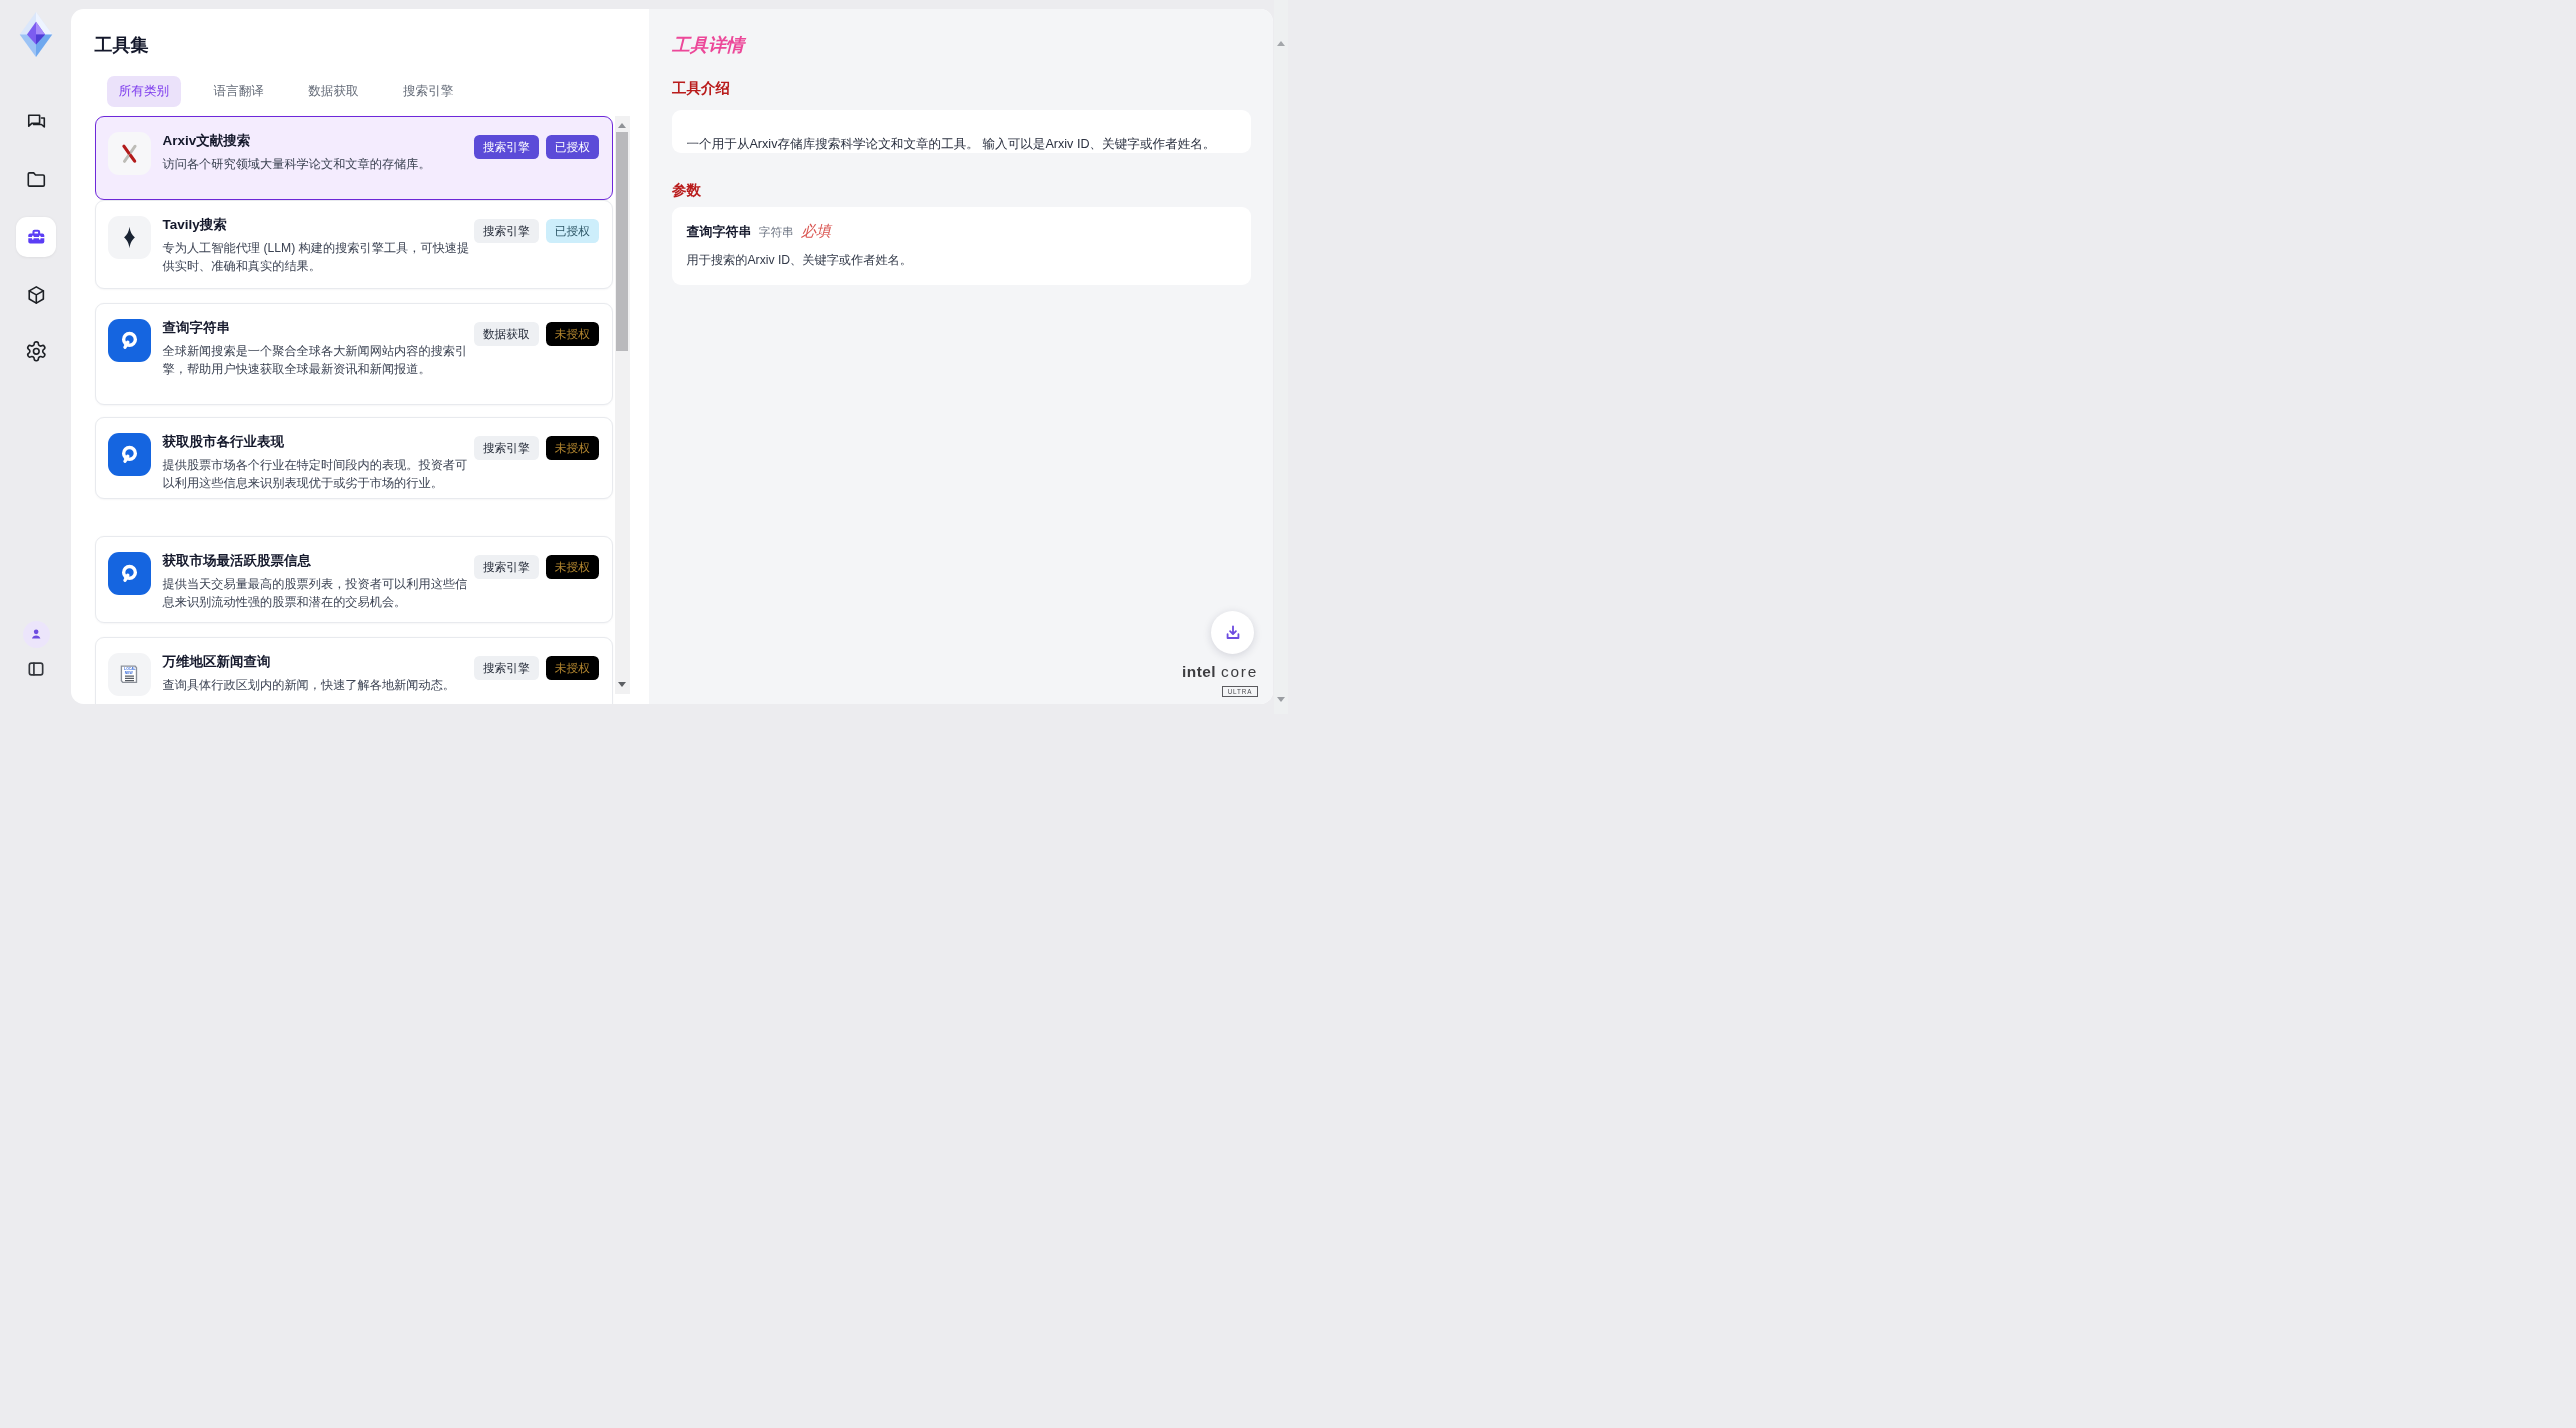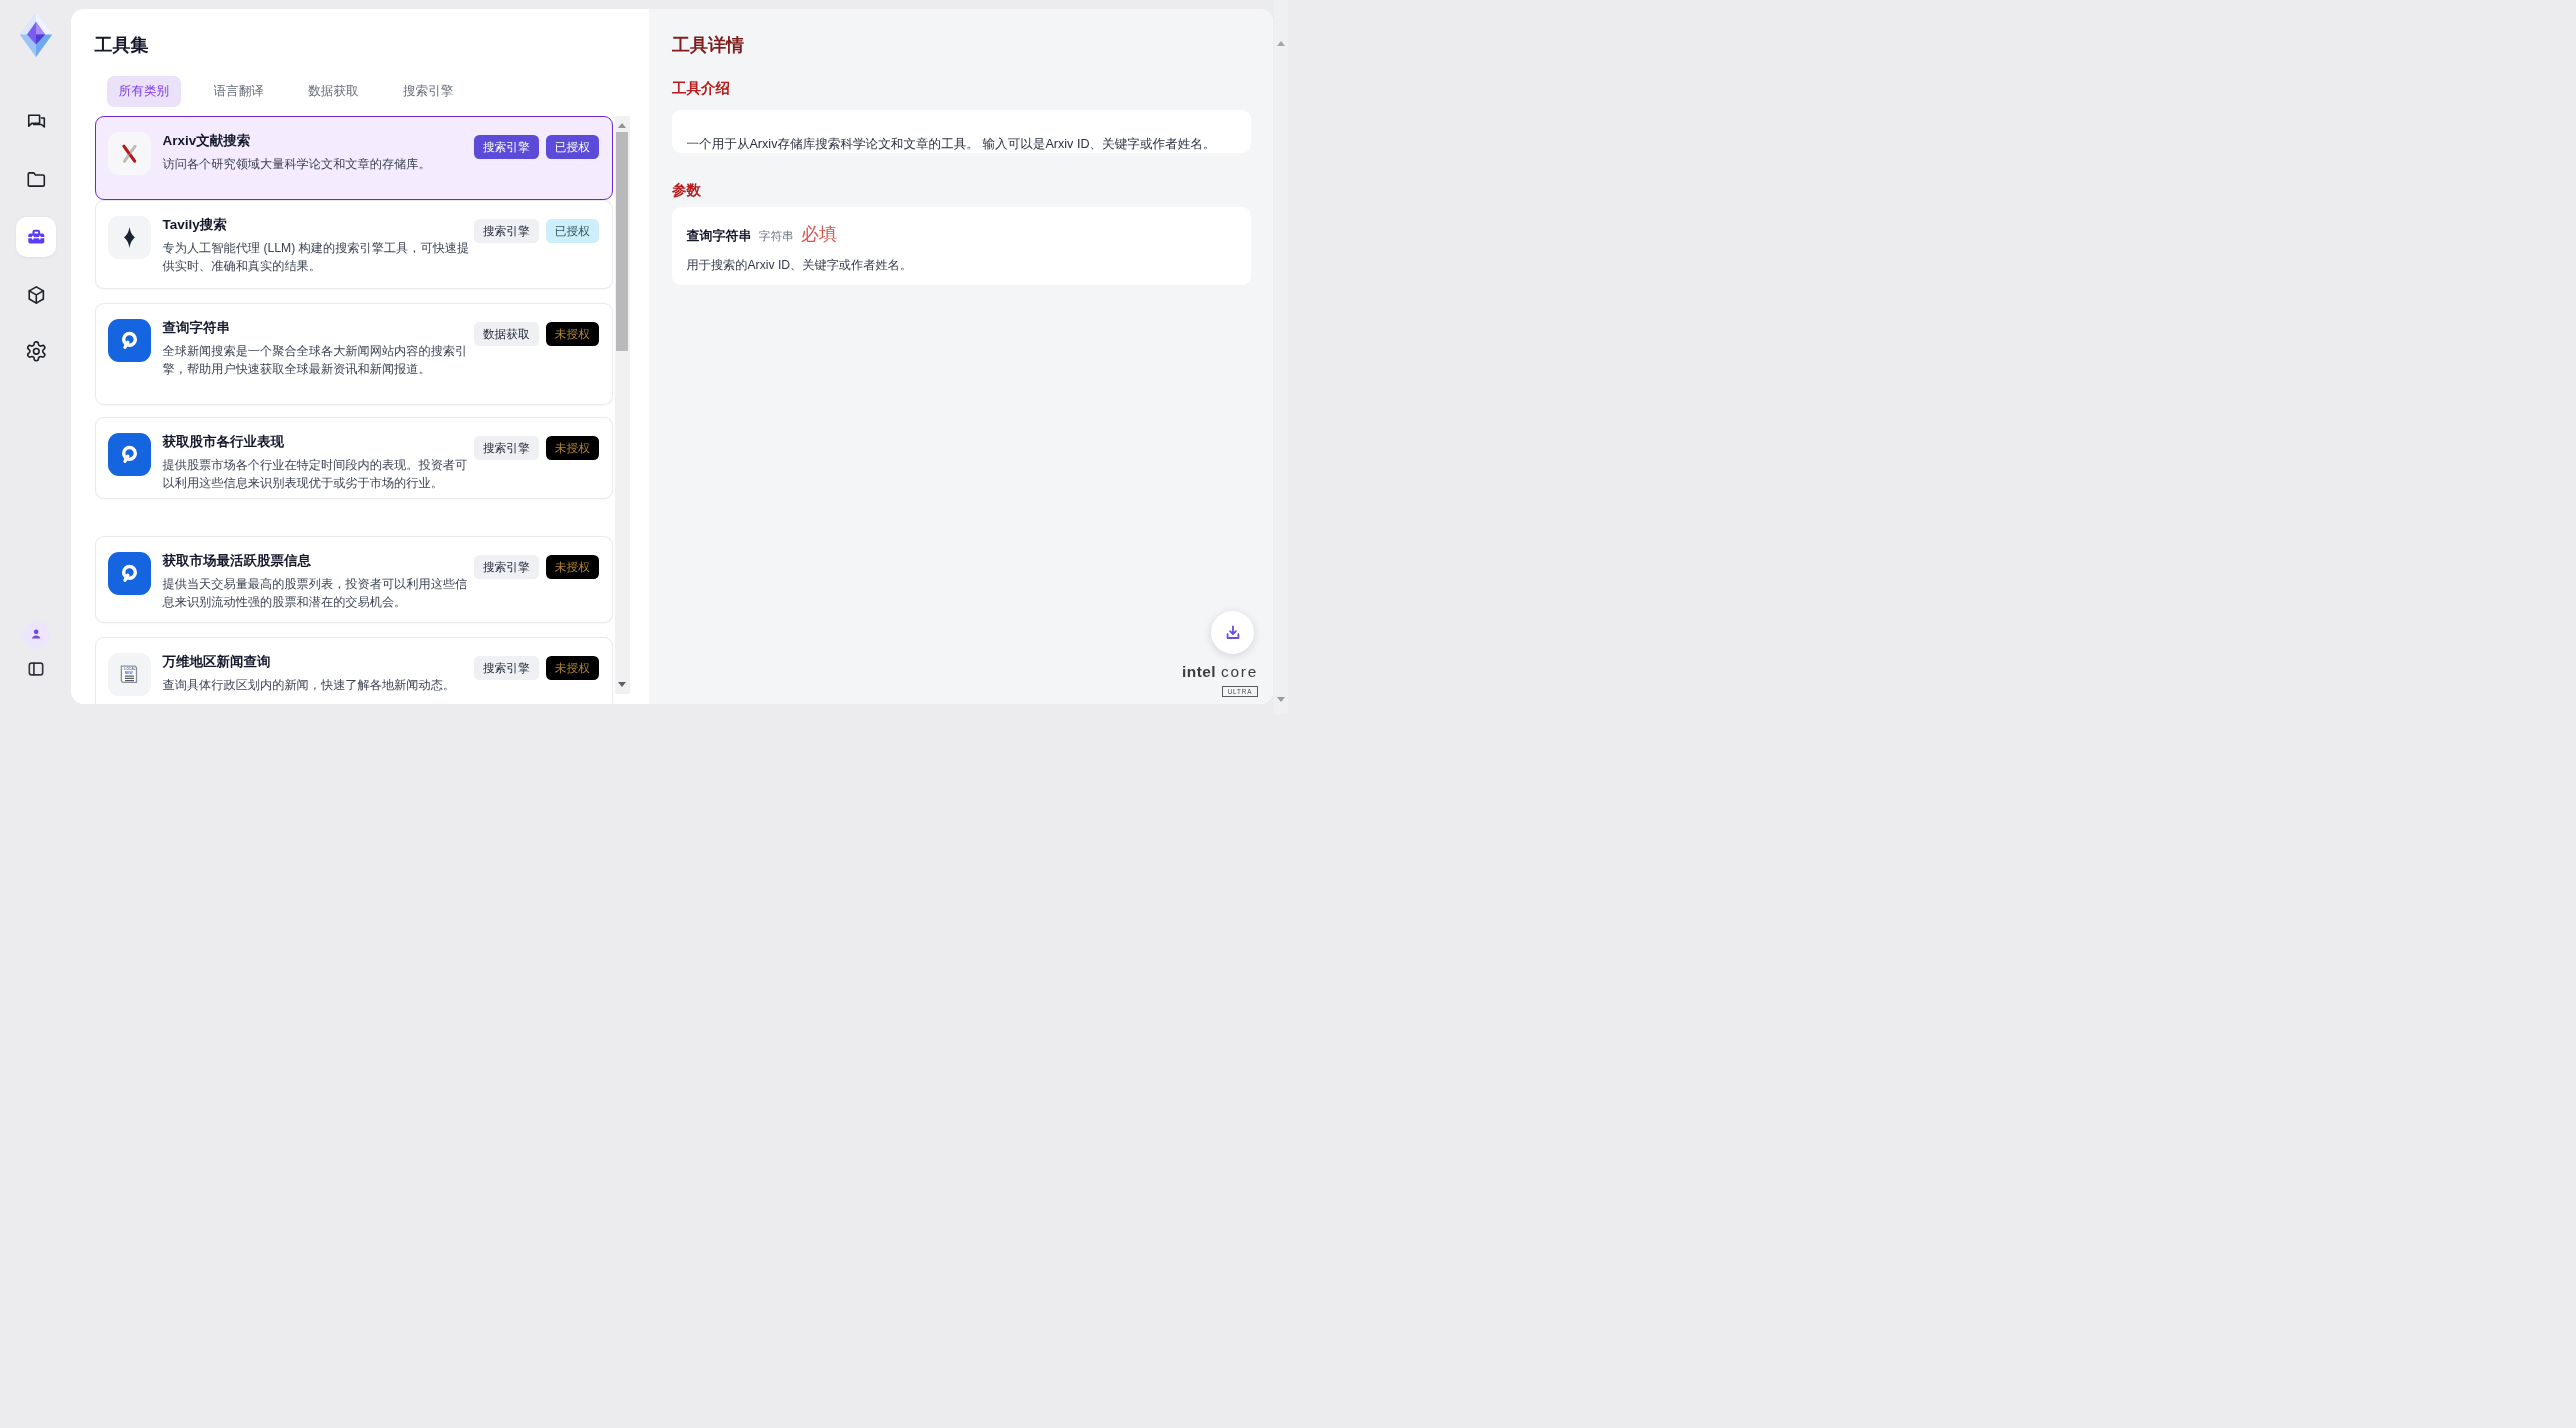--- a/index.html
+++ b/index.html
@@ -59,34 +59,34 @@
   .badge.neutral { background:#eef0f3; color:#262c3a; }
   .badge.cyan { background:#cdeefb; color:#2e5767; }
   .badge.yellow { background:#000000; color:#b3862f; }
   
   .list-scrollbar { position:absolute; left:544px; top:107px; width:14.5px; height:578px; background:#f1f1f2; }
   .list-scrollbar .thumb { position:absolute; left:0.9px; top:16.3px; width:12.6px; height:219px; background:#b9b9bc; }
   .sb-arrow { position:absolute; left:0; width:14.5px; height:14.5px; display:flex; align-items:center; justify-content:center; cursor:pointer; }
   .tri-up { width:0; height:0; border-left:4.5px solid transparent; border-right:4.5px solid transparent; border-bottom:5.4px solid #8f9296; }
   .tri-down { width:0; height:0; border-left:4.5px solid transparent; border-right:4.5px solid transparent; border-top:5.4px solid #5c5f63; }
   
-  .details-title { position:absolute; left:601px; top:23.5px; font-size:18px; font-weight:bold; color:#7f1d1d; }
+  .details-title { position:absolute; left:601px; top:23.5px; font-size:18px; font-weight:bold; color:#ec4899;font-style:italic; }
   .section-heading { position:absolute; left:601px; font-size:14.5px; font-weight:bold; color:#b91c1c; }
   .intro-card {
     position:absolute; left:601px; top:101px; width:579px; height:43px; background:#fff; border-radius:9px;
     display:flex; align-items:flex-end; padding:0 14.5px; font-size:12.6px; color:#2b3140;
   }
   .param-card {
     position:absolute; left:601px; top:198px; width:579px; height:78px; background:#fff; border-radius:9px;
     padding:14.5px;
   }
   .param-line { display:flex; align-items:baseline; gap:7.2px; }
   .param-name { font-size:13px; font-weight:bold; color:#14182b; }
   .param-type { font-size:11.7px; color:#6a7280; }
-  .param-required { font-size:18px; color:#d9534f; }
+  .param-required { font-size:15px; color:#d9534f;font-style:italic; }
   .param-desc { margin-top:11px; font-size:12.2px; color:#333a49; }
   
   .fab {
     position:absolute; left:1140px; top:602px; width:43px; height:43px; border-radius:50%;
     background:#ffffff; box-shadow:0 1.8px 9px rgba(30,30,60,.15);
     display:flex; align-items:center; justify-content:center; cursor:pointer;
   }
   .fab svg { width:20px; height:20px; stroke:#6d4ce0; stroke-width:2.2; fill:none; stroke-linecap:round; stroke-linejoin:round; }
   .intel { position:absolute; left:1104px; top:654px; width:90px; text-align:center; color:#3d3d40; }
   .intel .line1 { font-size:15.4px; letter-spacing:0.5px; }

